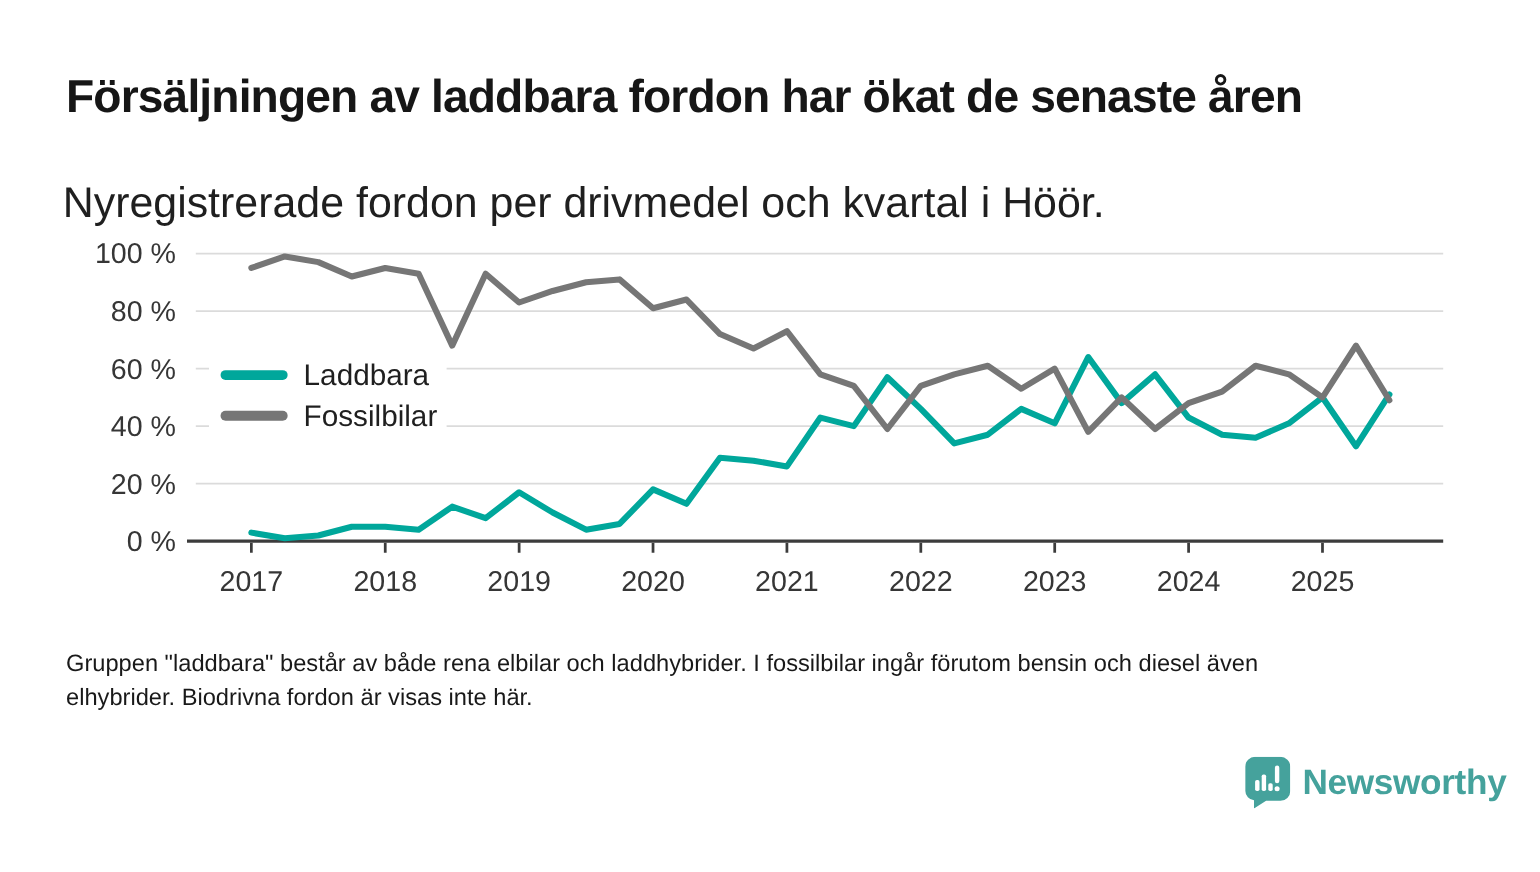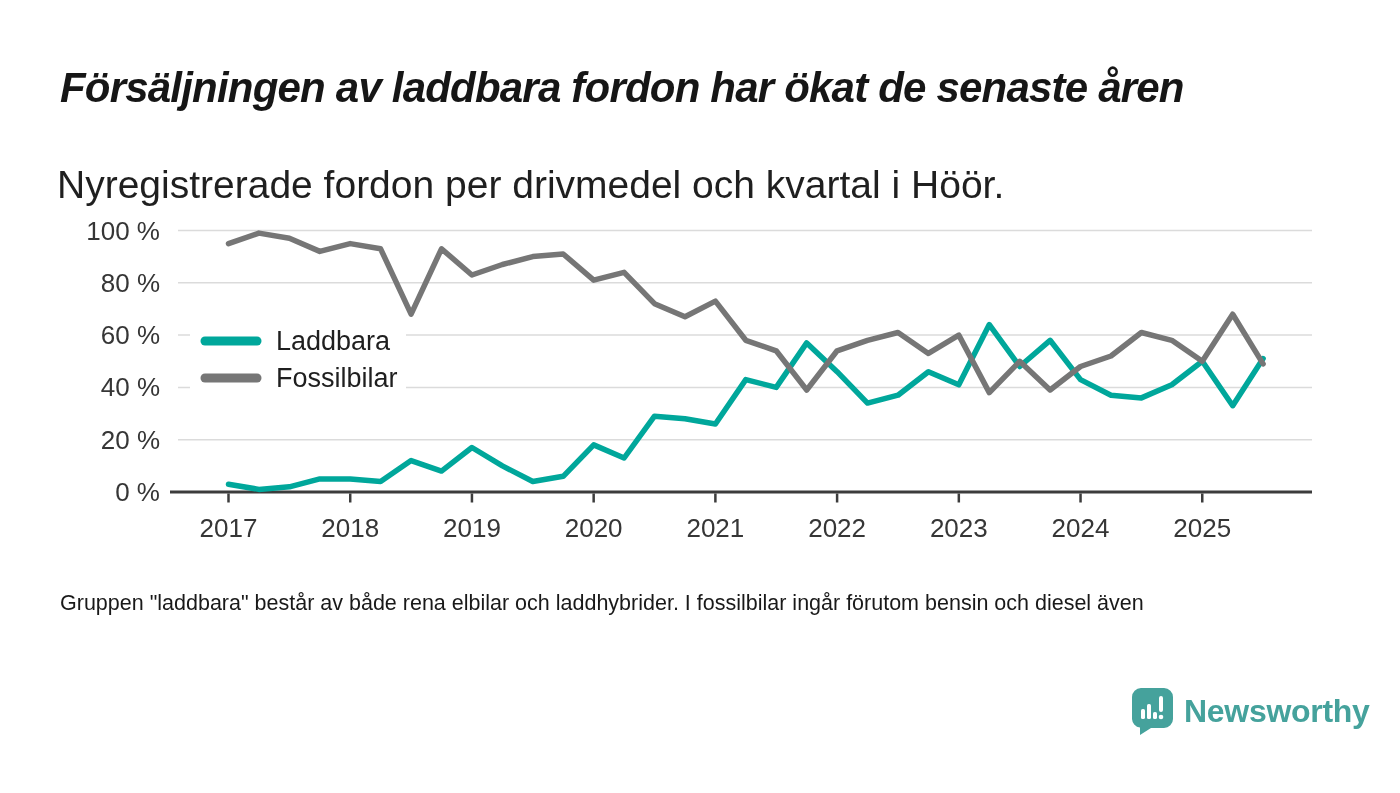--- a/index.html
+++ b/index.html
@@ -6,21 +6,21 @@
   .canvas{
     position:relative;
     width:1400px;height:793px;
     background:#ffffff;
     font-family:"Liberation Sans", sans-serif;
     overflow:hidden;
   }
   .title{
     position:absolute;left:60px;top:64px;
     font-size:42px;font-weight:700;color:#161616;
-    letter-spacing:-0.8px;margin:0;white-space:nowrap;font-style:italic;
+    letter-spacing:-0.8px;margin:0;white-space:nowrap;
   }
   .subtitle{
     position:absolute;left:44px;top:150px;
     font-size:39px;font-weight:400;color:#1f1f1f;margin:13px;white-space:nowrap;
   }
   .chart-svg{position:absolute;left:0;top:0;}
   .footnote{
     position:absolute;left:60px;top:588px;
     font-size:21.5px;line-height:31px;color:#191919;
   }
@@ -91,20 +91,21 @@
     </g>
 
     <g id="g-series">
         <polyline points="228.5,484.2 258.9,489.4 289.4,486.8 319.8,478.9 350.2,478.9 380.6,481.5 411.1,460.6 441.5,471.1 471.9,447.5 502.4,465.9 532.8,481.5 563.2,476.3 593.7,444.9 624.1,458.0 654.5,416.2 685.0,418.8 715.4,424.0 745.8,379.6 776.2,387.4 806.7,342.9 837.1,371.7 867.5,403.1 898.0,395.2 928.4,371.7 958.8,384.8 989.3,324.6 1019.7,366.5 1050.1,340.3 1080.5,379.6 1111.0,395.2 1141.4,397.9 1171.8,384.8 1202.3,361.3 1232.7,405.7 1263.1,358.6" fill="none" stroke="#00a79b" stroke-width="5.5" stroke-linejoin="round" stroke-linecap="round"></polyline>
         <polyline points="228.5,243.6 258.9,233.1 289.4,238.3 319.8,251.4 350.2,243.6 380.6,248.8 411.1,314.2 441.5,248.8 471.9,275.0 502.4,264.5 532.8,256.6 563.2,254.0 593.7,280.2 624.1,272.3 654.5,303.7 685.0,316.8 715.4,301.1 745.8,340.3 776.2,350.8 806.7,390.0 837.1,350.8 867.5,340.3 898.0,332.5 928.4,353.4 958.8,335.1 989.3,392.6 1019.7,361.3 1050.1,390.0 1080.5,366.5 1111.0,356.0 1141.4,332.5 1171.8,340.3 1202.3,361.3 1232.7,314.2 1263.1,363.9" fill="none" stroke="#767676" stroke-width="5.5" stroke-linejoin="round" stroke-linecap="round"></polyline>
       </g>
   </svg>
 
   <div class="footnote">
     <div>Gruppen "laddbara" består av både rena elbilar och laddhybrider. I fossilbilar ingår förutom bensin och diesel även</div>
+    <div>elhybrider. Biodrivna fordon är visas inte här.</div>
   </div>
 
   <div class="brand">
     <svg width="41" height="47" viewBox="0 0 41 47">
       <path id="logo-bubble" d="M9 0 h23 a9 9 0 0 1 9 9 v22 a9 9 0 0 1 -9 9 h-13 l-11 7 v-7.5 a9 9 0 0 1 -8 -8.5 v-22 a9 9 0 0 1 9 -9 z" fill="#45a29c"></path>
       <g fill="#ffffff">
         <rect x="9" y="21" width="4" height="10" rx="1.6"></rect>
         <rect x="15" y="16" width="4" height="15" rx="1.6"></rect>
         <rect x="21" y="24" width="4" height="7" rx="1.6"></rect>
         <rect x="27" y="8" width="4" height="16" rx="2"></rect>

